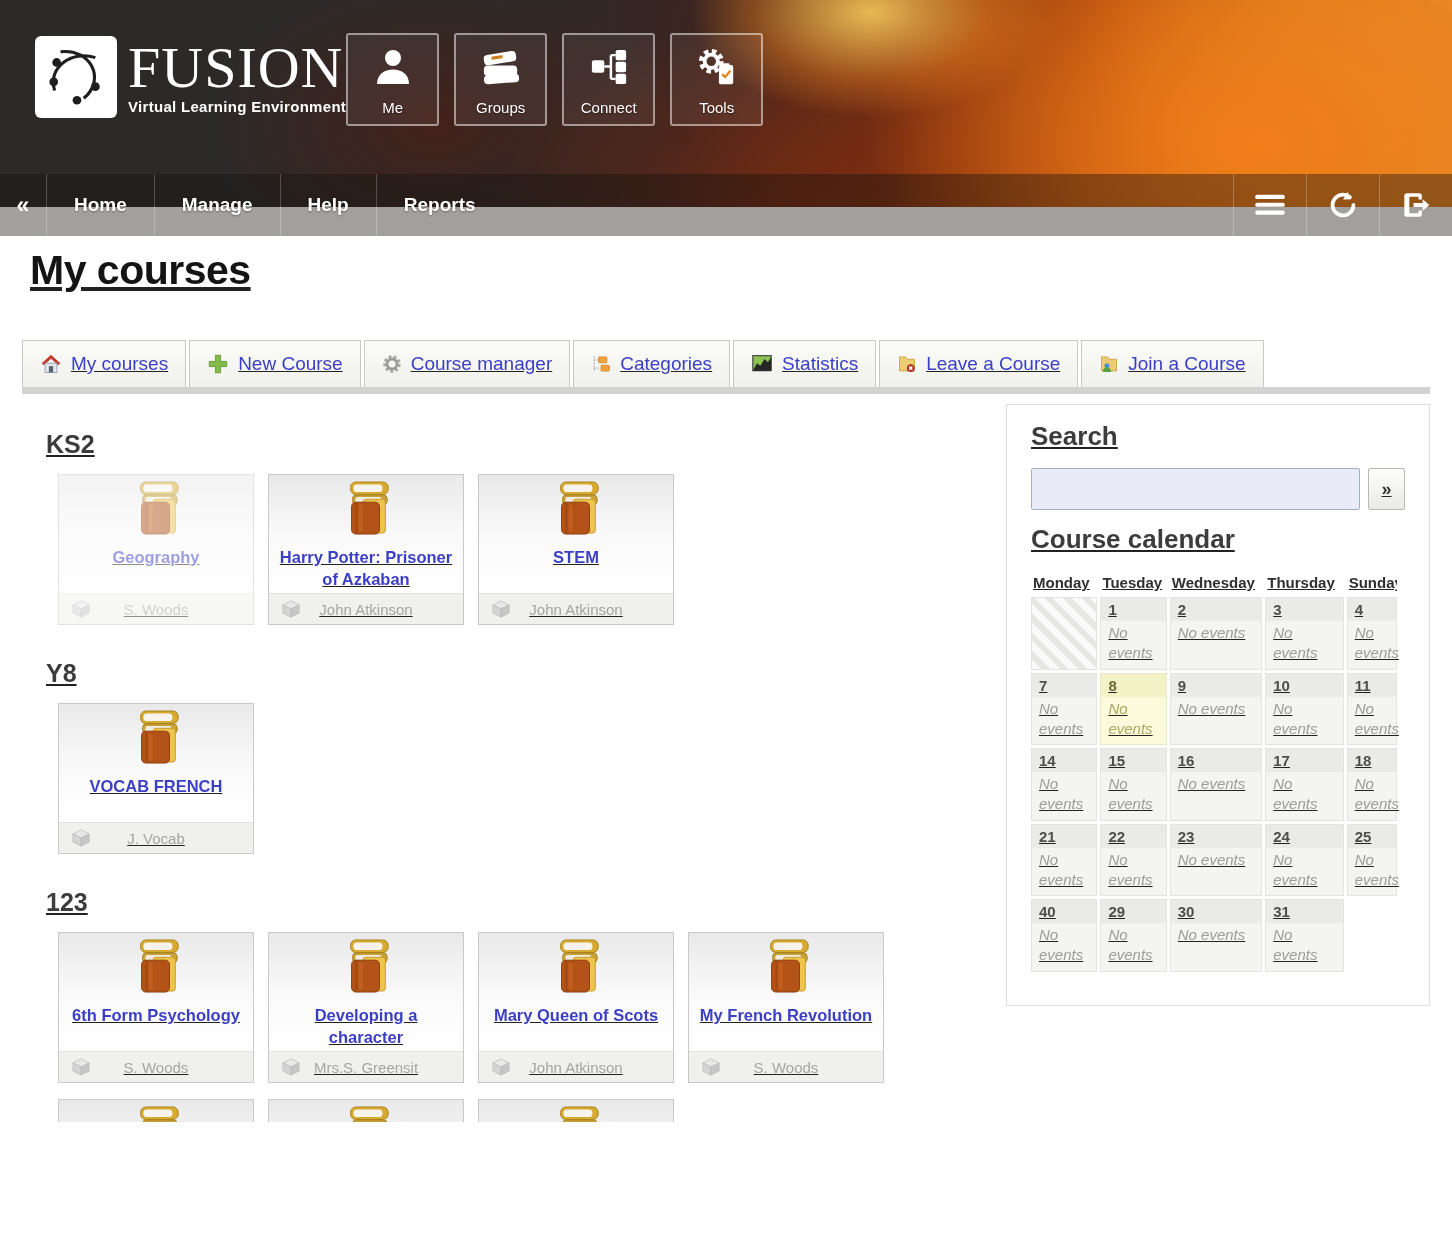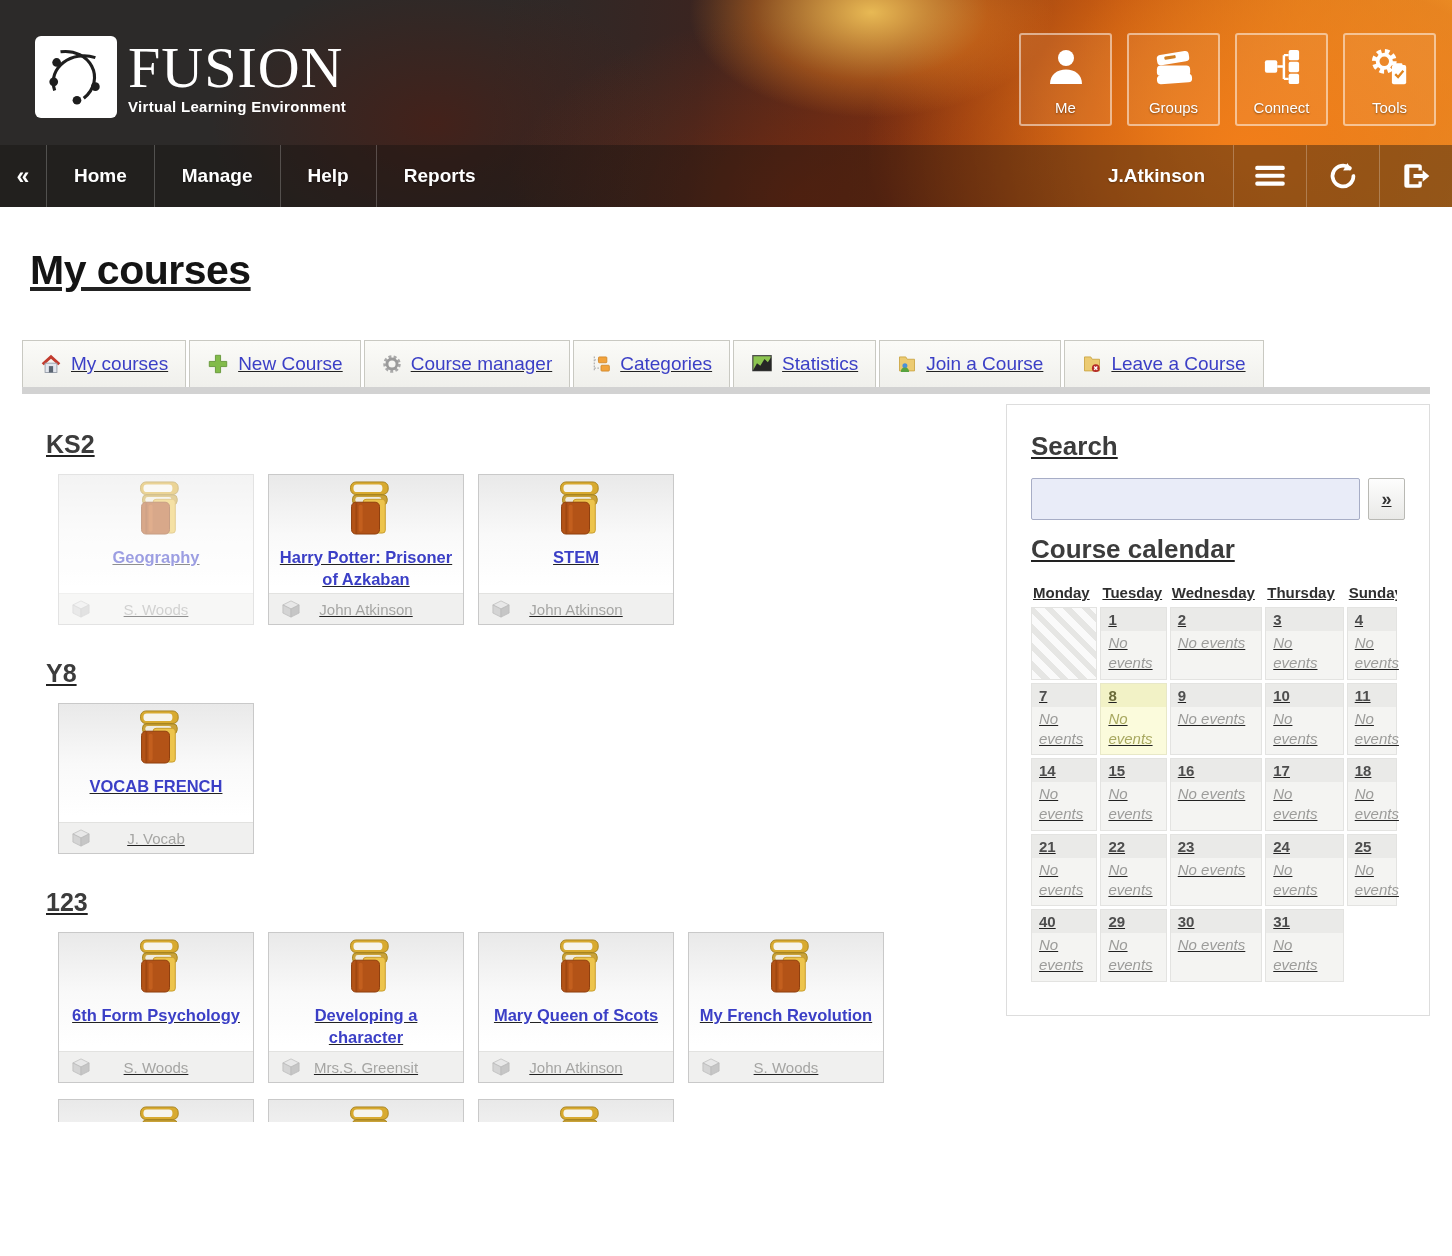--- a/index.html
+++ b/index.html
@@ -7,21 +7,21 @@
 
   
   .masthead{position:relative;height:207px;
     background:
       radial-gradient(ellipse 260px 150px at 60% 6%, rgba(255,210,95,.85), rgba(255,145,35,.35) 45%, transparent 70%),
       radial-gradient(ellipse 480px 300px at 86% 70%, rgba(242,125,25,.95), rgba(210,90,15,.4) 60%, transparent 80%),
       radial-gradient(ellipse 500px 240px at 99% 25%, rgba(248,160,45,.9), transparent 72%),
       radial-gradient(ellipse 420px 260px at 55% 95%, rgba(140,45,12,.55), transparent 70%),
       radial-gradient(ellipse 300px 200px at 30% 60%, rgba(90,25,12,.5), transparent 75%),
       linear-gradient(97deg,#2c2a29 0%,#2c2a29 34%,#3b2420 48%,#6e2d14 62%,#c05c12 76%,#e88f1f 88%,#f2a42e 100%);}
-  .header-top{height:145px;display:flex;align-items:flex-start;justify-content:space-between;
+  .header-top{height:174px;display:flex;align-items:flex-start;justify-content:flex-start;
     padding:0 16px 0 35px;box-sizing:border-box;}
   .logo{display:flex;align-items:flex-start;margin-top:36px;gap:11px;cursor:pointer;}
   .logo-box{width:82px;height:82px;background:#fff;border-radius:6px;display:flex;align-items:center;justify-content:center;}
   .logo-title{font-family:"Liberation Serif",serif;font-size:58px;color:#fff;line-height:.95;letter-spacing:1px;margin-top:4px;}
   .logo-sub{color:#fff;font-size:15px;font-weight:700;margin-top:3px;letter-spacing:.3px;}
   .apps{display:flex;gap:15px;margin-top:33px;}
   .app-btn{width:93px;height:93px;border:2px solid rgba(255,255,255,.5);background:rgba(255,255,255,.06);
     border-radius:3px;display:flex;flex-direction:column;align-items:center;justify-content:flex-end;
     padding-bottom:8px;box-sizing:border-box;cursor:pointer;}
   .app-icon{flex:1;display:flex;align-items:center;justify-content:center;}
@@ -58,21 +58,21 @@
   .card-title{color:#3b3fc6;font-size:16.5px;font-weight:600;text-align:center;line-height:1.32;
     margin-top:7px;padding:0 8px;text-decoration:none;flex:1;}
   .card-footer{height:31px;width:100%;background:#f0f0ef;border-top:1px solid #e2e2e0;
     display:flex;align-items:center;box-sizing:border-box;position:relative;}
   .cube{position:absolute;left:12px;top:6px;line-height:0;}
   .teacher{flex:1;text-align:center;color:#a5a5a3;font-size:15px;}
   .peek-row{display:flex;gap:14px;margin-left:36px;margin-top:16px;height:23px;overflow:hidden;}
 
   
   .sidebar{width:424px;box-sizing:border-box;border:1px solid #ddd;background:#fff;
-    padding:18px 24px 30px;margin-left:2px;}
+    padding:8px 24px 30px;margin-left:2px;}
   .side-heading{font-size:26px;font-weight:700;color:#3c3c3c;margin:8px 0 16px;}
   .search-row{display:flex;gap:8px;align-items:center;margin-bottom:14px;}
   .search-input{flex:1;height:42px;background:#e9ecf8;border:1px solid #a7adc6;box-sizing:border-box;
     font-size:17px;padding:0 10px;border-radius:2px;font-family:"Liberation Sans",sans-serif;}
   .search-btn{width:37px;height:42px;background:linear-gradient(180deg,#fdfdfd,#e9e9e7);border:1px solid #b9b9b4;
     border-radius:2px;font-size:18px;color:#333;cursor:pointer;font-weight:700;font-family:"Liberation Sans",sans-serif;}
   .cal-heading{margin:6px 0 16px;}
   table.cal{border-collapse:separate;border-spacing:3px;margin-left:-3px;table-layout:fixed;width:372px;}
   .cal col.c1{width:66px}.cal col.c2{width:66px}.cal col.c3{width:92px}.cal col.c4{width:78px}.cal col.c5{width:50px}
   .cal th{font-size:15px;font-weight:700;color:#2f2f2f;text-align:left;padding:0 2px 3px;overflow:hidden;}
@@ -168,21 +168,20 @@
     <div class="nav-left">
       <div class="nav-collapse">«</div>
       <div style="display:flex">
           <div class="nav-item">Home</div>
           <div class="nav-item">Manage</div>
           <div class="nav-item">Help</div>
           <div class="nav-item">Reports</div>
         </div>
     </div>
     <div class="nav-right">
-      <div class="nav-user">J.Atkinson</div>
       <div style="display:flex">
           <div class="nav-action">
        <span style="line-height:0"><svg viewBox="0 0 34 26" width="32" height="24" fill="#fff">
                 <rect x="1" y="2" width="32" height="4.5" rx="2"></rect>
                 <rect x="1" y="10.5" width="32" height="4.5" rx="2"></rect>
                 <rect x="1" y="19" width="32" height="4.5" rx="2"></rect>
               </svg></span>
      </div>
           <div class="nav-action">
        <span style="line-height:0"><svg viewBox="0 0 36 36" width="30" height="30">
@@ -237,32 +236,32 @@
       <div class="tab">
        <span style="line-height:0"><svg viewBox="0 0 26 24" width="22" height="20">
             <rect x="2" y="2" width="22" height="18" fill="#8cc550" stroke="#4b4b4b" stroke-width="1.5"></rect>
             <path d="M2 20l5-9 4 3 5-8 4 4 4-6v16z" fill="#262626"></path>
           </svg></span>
        <span>Statistics</span>
      </div>
       <div class="tab">
        <span style="line-height:0"><svg viewBox="0 0 24 24" width="20" height="20">
             <path d="M3 3.5h7.5l1.8 2.8H21v14H3z" fill="#eccb72" stroke="#c9a23e"></path>
+            <circle cx="16.5" cy="17" r="4.6" fill="#b52b27"></circle>
+            <path d="M14.6 15.1l3.8 3.8M18.4 15.1l-3.8 3.8" stroke="#fff" stroke-width="1.6"></path>
+          </svg></span>
+       <span>Leave a Course</span>
+     </div>
+      <div class="tab">
+       <span style="line-height:0"><svg viewBox="0 0 24 24" width="20" height="20">
+            <path d="M3 3.5h7.5l1.8 2.8H21v14H3z" fill="#eccb72" stroke="#c9a23e"></path>
             <circle cx="9.5" cy="14" r="3" fill="#4a90d9"></circle>
             <path d="M4.5 21.5c0-3.4 2.3-5.2 5-5.2s5 1.8 5 5.2z" fill="#57a33f"></path>
           </svg></span>
        <span>Join a Course</span>
-     </div>
-      <div class="tab">
-       <span style="line-height:0"><svg viewBox="0 0 24 24" width="20" height="20">
-            <path d="M3 3.5h7.5l1.8 2.8H21v14H3z" fill="#eccb72" stroke="#c9a23e"></path>
-            <circle cx="16.5" cy="17" r="4.6" fill="#b52b27"></circle>
-            <path d="M14.6 15.1l3.8 3.8M18.4 15.1l-3.8 3.8" stroke="#fff" stroke-width="1.6"></path>
-          </svg></span>
-       <span>Leave a Course</span>
      </div>
     </div>
   <div class="tab-underline"></div>
 
   <div class="content">
     <div class="main-col">
         <div class="section">
     <div class="section-heading">KS2</div>
     <div class="cards-row">
             <div class="card faded">

